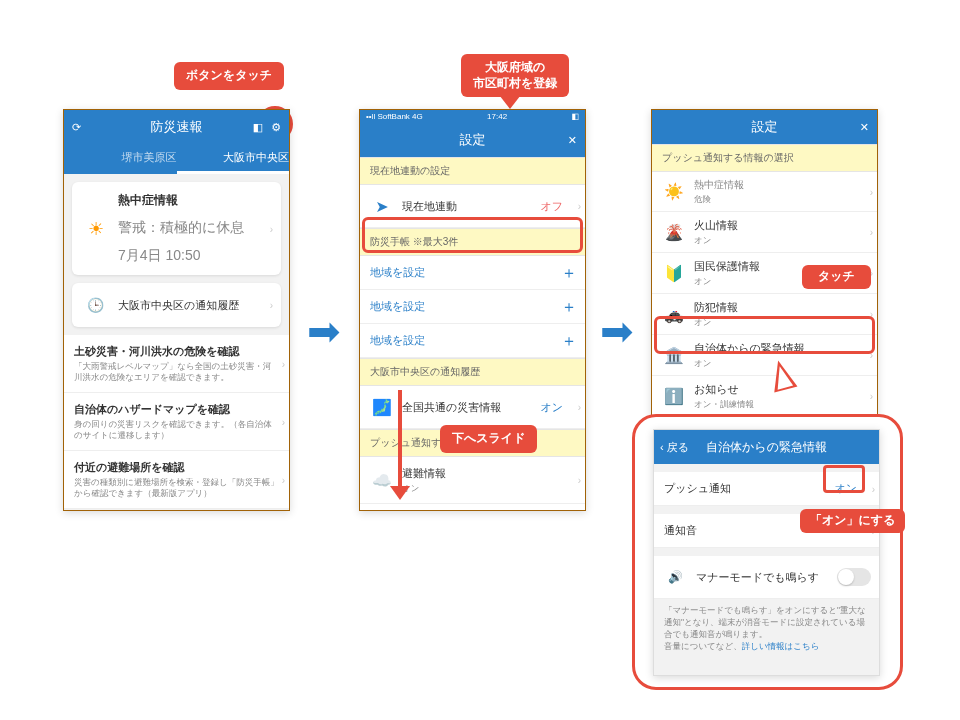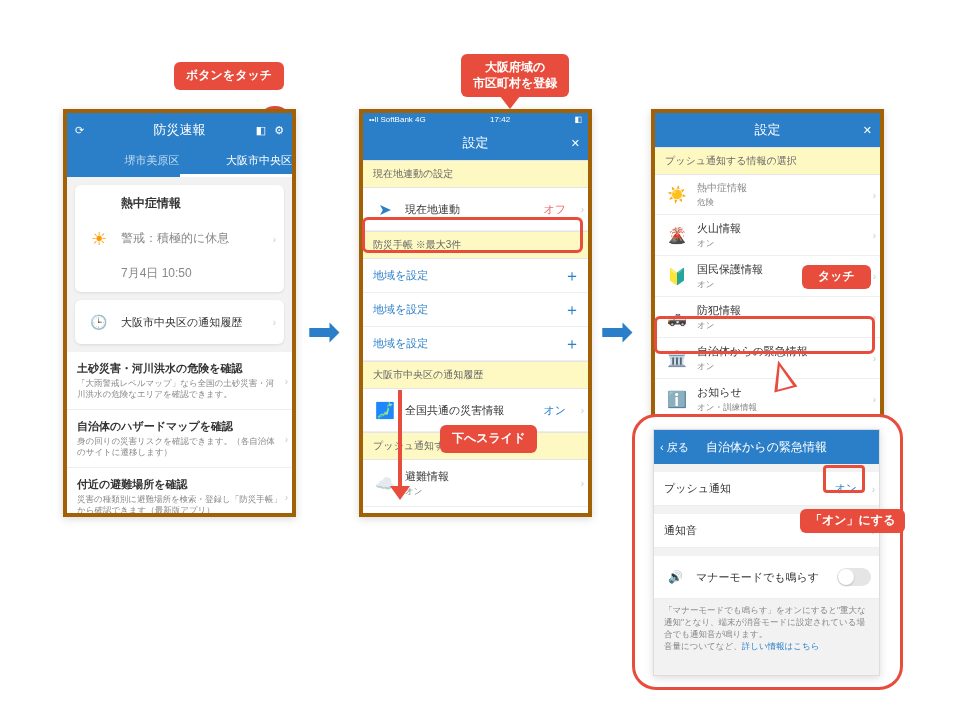--- a/index.html
+++ b/index.html
@@ -1,27 +1,27 @@
 <!DOCTYPE html>
 <html><head>
 <meta charset="utf-8">
 <style>
   body{margin:0;background:#fff;font-family:"Hiragino Kaku Gothic ProN","Meiryo",sans-serif;font-size:11px;color:#333;width:960px;height:720px;position:relative}
-  .phone{position:absolute;width:225px;height:400px;border:4px solid #a16207;background:#f2f2f2;box-shadow:0 2px 8px rgba(0,0,0,.15);overflow:hidden}
+  .phone{position:absolute;width:225px;height:400px;border:1px solid #a16207;background:#f2f2f2;box-shadow:0 2px 8px rgba(0,0,0,.15);overflow:hidden}
   .header{background:#2a7fc8;color:#fff;padding:6px 8px;display:flex;align-items:center;justify-content:center;position:relative;height:22px}
   .header .title{font-size:13px;font-weight:500}
   .header .left,.header .right{position:absolute;top:50%;transform:translateY(-50%);display:flex;gap:8px;align-items:center}
   .header .left{left:8px}.header .right{right:8px}
   .tabs{display:flex;background:#2a7fc8;color:#fff;font-size:11px}
   .tab{flex:1;text-align:right;padding:6px 0;opacity:.7}
   .tab.active{opacity:1;border-bottom:3px solid #fff}
   .card{background:#fff;margin:8px;border-radius:6px;box-shadow:0 1px 3px rgba(0,0,0,.1);padding:10px;display:flex;align-items:center;position:relative}
   .card .icon{width:28px;height:28px;margin-right:8px;display:flex;align-items:center;justify-content:center;font-size:18px}
   .sun{color:#f90;font-size:22px}
-  .card .sub{font-size:12px;color:#888;margin-top:18px}
+  .card .sub{font-size:14px;color:#888;margin-top:10px}
   .card .label{font-size:12px;font-weight:600}
   .chev{position:absolute;right:8px;top:50%;transform:translateY(-50%);color:#ccc;font-size:10px}
   .secHeader{background:#fef9c3;padding:6px 10px;font-size:10px;color:#666;border-top:1px solid #e5e5e5;border-bottom:1px solid #e5e5e5}
   .row{background:#fff;padding:9px 10px;border-bottom:1px solid #eee;display:flex;align-items:center;position:relative}
   .row .txt{flex:1}
   .row .title2{font-size:11px;font-weight:600}
   .row .desc{font-size:8.5px;color:#888;margin-top:2px;line-height:1.3}
   .row .val{color:#2a7fc8;text-align:right;padding-right:12px}
   .row .val.off{color:#e66}
   .row .plus{color:#2a7fc8;font-size:16px;position:absolute;right:8px;top:50%;transform:translateY(-50%)}

